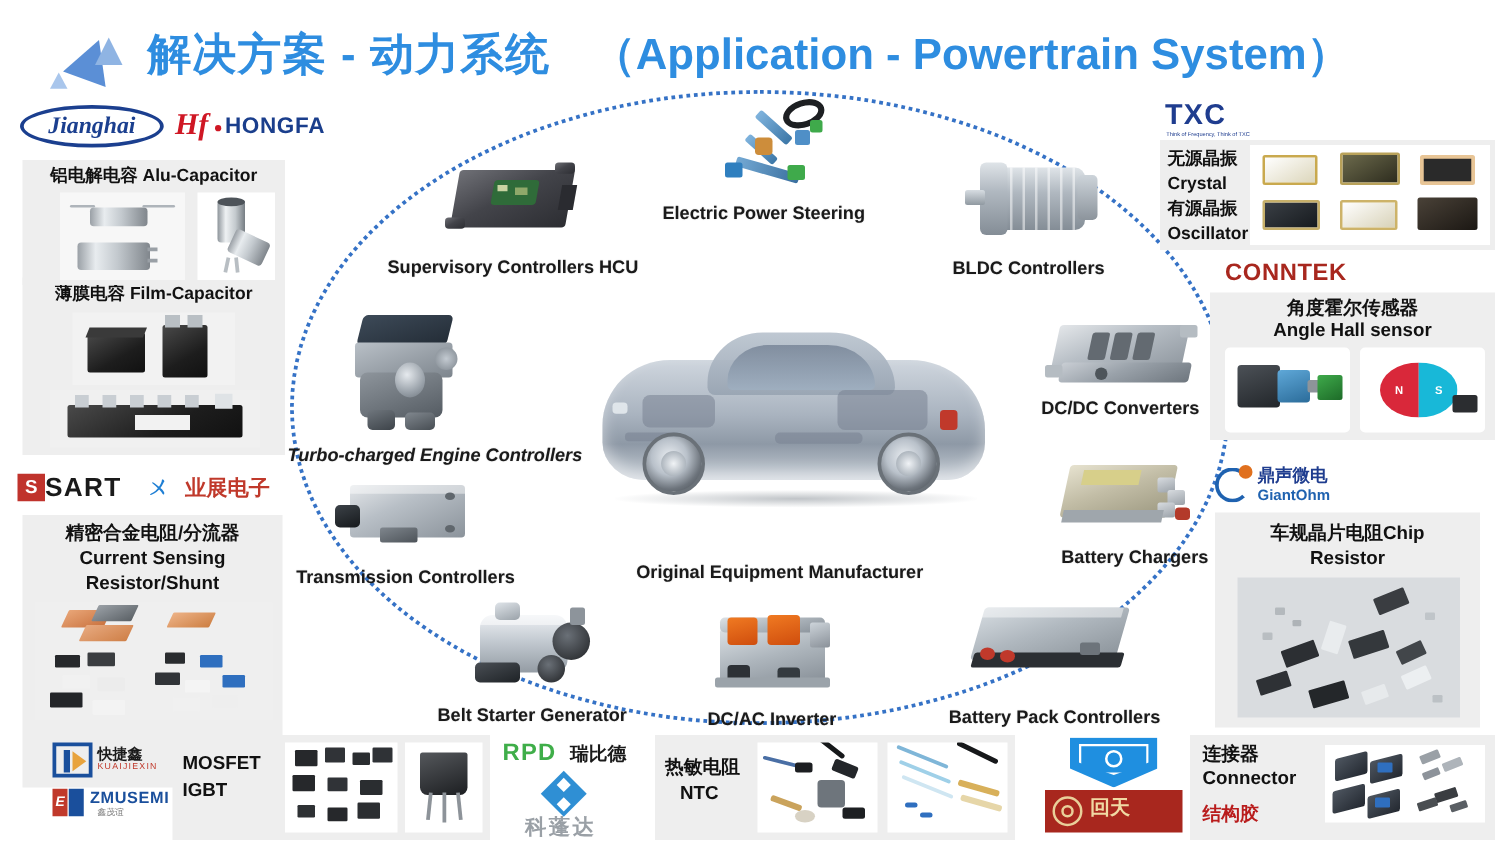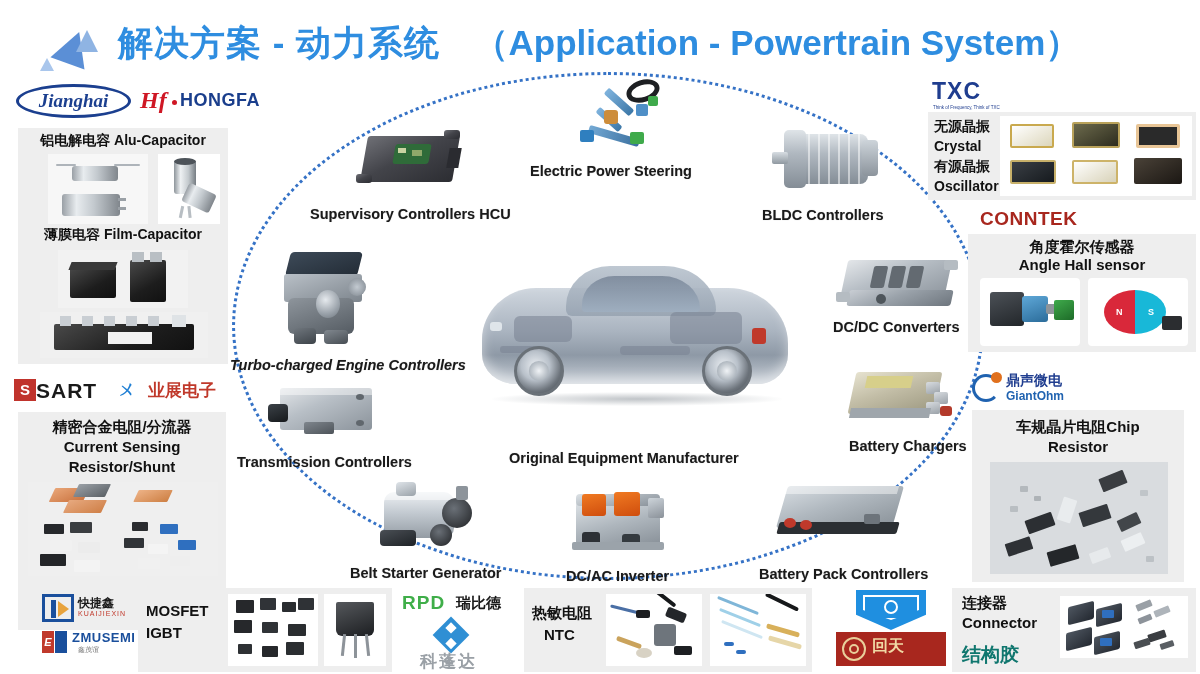--- a/index.html
+++ b/index.html
@@ -600,21 +600,21 @@
   <div class="brand-logo" style="left:836px;top:632px;width:110px;height:34px;background:#a8271e;">
     <div style="position:absolute;left:6px;top:5px;width:24px;height:24px;border:2px solid #e9cf9a;border-radius:50%;">
       <i style="position:absolute;left:5px;top:5px;right:5px;bottom:5px;border:2px solid #e9cf9a;border-radius:50%;"></i>
     </div>
     <div style="position:absolute;left:36px;top:4px;font-weight:bold;font-size:16px;color:#f0d9a4;">回天</div>
   </div>
 
   <div class="panel" style="left:952px;top:588px;width:244px;height:84px;">
     <div style="position:absolute;left:10px;top:6px;font-weight:bold;font-size:15px;color:#111;">连接器</div>
     <div style="position:absolute;left:10px;top:26px;font-weight:bold;font-size:15px;color:#111;">Connector</div>
-    <div style="position:absolute;left:10px;top:54px;font-weight:bold;font-size:19px;color:#0f766e;">结构胶</div>
+    <div style="position:absolute;left:10px;top:54px;font-weight:bold;font-size:15px;color:#b91c1c;">结构胶</div>
     <div class="photo" style="left:108px;top:8px;width:128px;height:62px;background:#fff;">
       <i class="conn-blk" style="left:8px;top:8px;width:26px;height:18px;transform:skewY(-14deg);"></i>
       <i class="conn-blk" style="left:36px;top:10px;width:26px;height:18px;transform:skewY(-14deg);"></i>
       <i class="conn-blue" style="left:42px;top:14px;width:12px;height:8px;"></i>
       <i class="conn-blk" style="left:6px;top:34px;width:26px;height:18px;transform:skewY(-14deg);"></i>
       <i class="conn-blk" style="left:34px;top:38px;width:26px;height:18px;transform:skewY(-14deg);"></i>
       <i class="conn-blue" style="left:40px;top:42px;width:12px;height:8px;"></i>
       <i class="smd" style="left:76px;top:6px;width:16px;height:7px;background:#9aa0a6;transform:rotate(-22deg);"></i>
       <i class="smd" style="left:94px;top:12px;width:16px;height:7px;background:#aeb4ba;transform:rotate(-22deg);"></i>
       <i class="smd" style="left:78px;top:20px;width:14px;height:6px;background:#8d939a;transform:rotate(-22deg);"></i>

